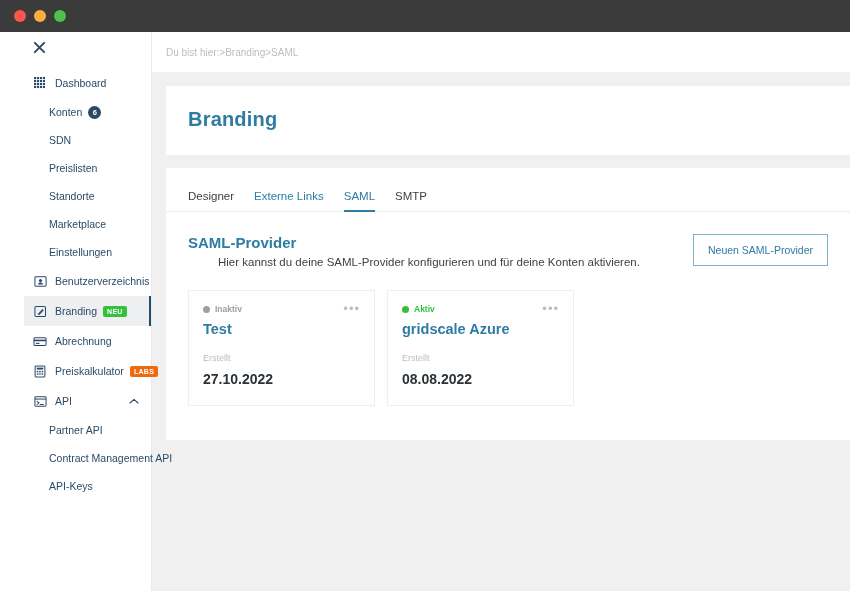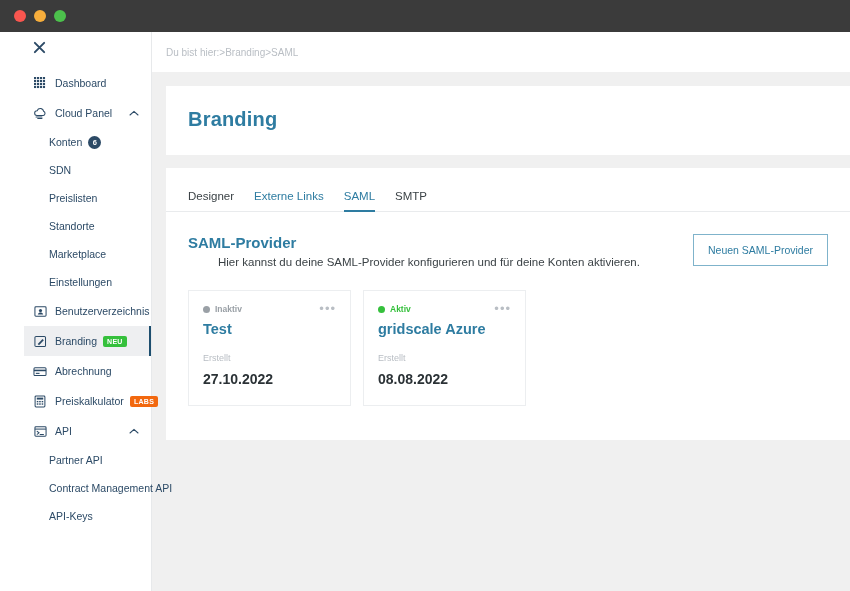--- a/index.html
+++ b/index.html
@@ -219,21 +219,21 @@
     cursor: pointer;
     white-space: nowrap;
     font-family: "Liberation Sans", sans-serif;
   }
   .cards {
     display: flex;
     gap: 12px;
     padding: 22px 22px 34px 22px;
   }
   .card {
-    width: 163px;
+    width: 187px;
     background: #ffffff;
     border: 1px solid #eceef0;
     padding: 13px 14px 18px 14px;
     position: relative;
   }
   .card-top {
     display: flex;
     align-items: center;
     justify-content: space-between;
     margin-bottom: 7px;
@@ -318,34 +318,20 @@
                 <rect x="0" y="9.6" width="2.3" height="2.3"></rect>
                   <rect x="3.2" y="9.6" width="2.3" height="2.3"></rect>
                   <rect x="6.4" y="9.6" width="2.3" height="2.3"></rect>
                   <rect x="9.6" y="9.6" width="2.3" height="2.3"></rect>
               </g>
             </svg>
           </span>
           <span class="nav-label">Dashboard</span>
         </div>
 
-        <div class="nav-item">
-          <span class="nav-ico">
-            <svg width="15" height="13" viewBox="0 0 16 14" aria-hidden="true">
-              <path d="M4.2 9.2a2.6 2.6 0 0 1 .2-5.2 3.6 3.6 0 0 1 6.9.6 2.4 2.4 0 0 1-.3 4.6z" fill="none" stroke="#2c4a66" stroke-width="1.1"></path>
-              <path d="M3.2 10.8h6.4M5 12.4h4.6" stroke="#2c4a66" stroke-width="1.1" stroke-linecap="round"></path>
-            </svg>
-          </span>
-          <span class="nav-label">Cloud Panel</span>
-          <span class="chev">
-            <svg width="10" height="6" viewBox="0 0 10 6" aria-hidden="true">
-              <path d="M1 5 L5 1.4 L9 5" fill="none" stroke="#2c4a66" stroke-width="1.1" stroke-linecap="round"></path>
-            </svg>
-          </span>
-        </div>
 
         <div class="sub-item">
           <span>Konten</span>
           <span class="count-badge">6</span>
         </div>
         <div class="sub-item">
           <span>SDN</span>
         </div>
         <div class="sub-item">
           <span>Preislisten</span>

